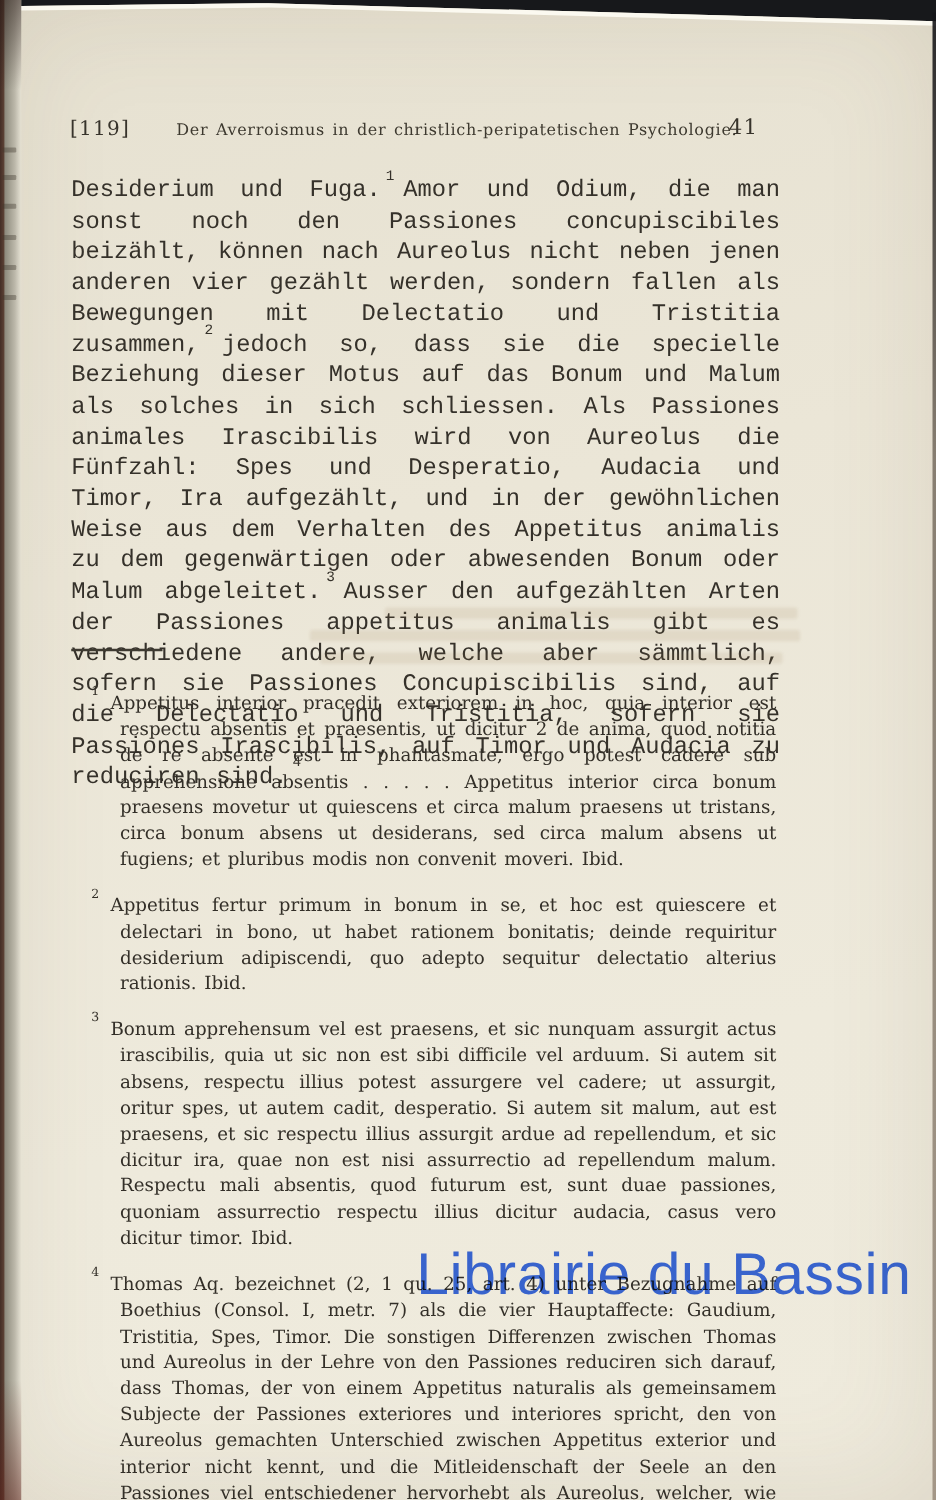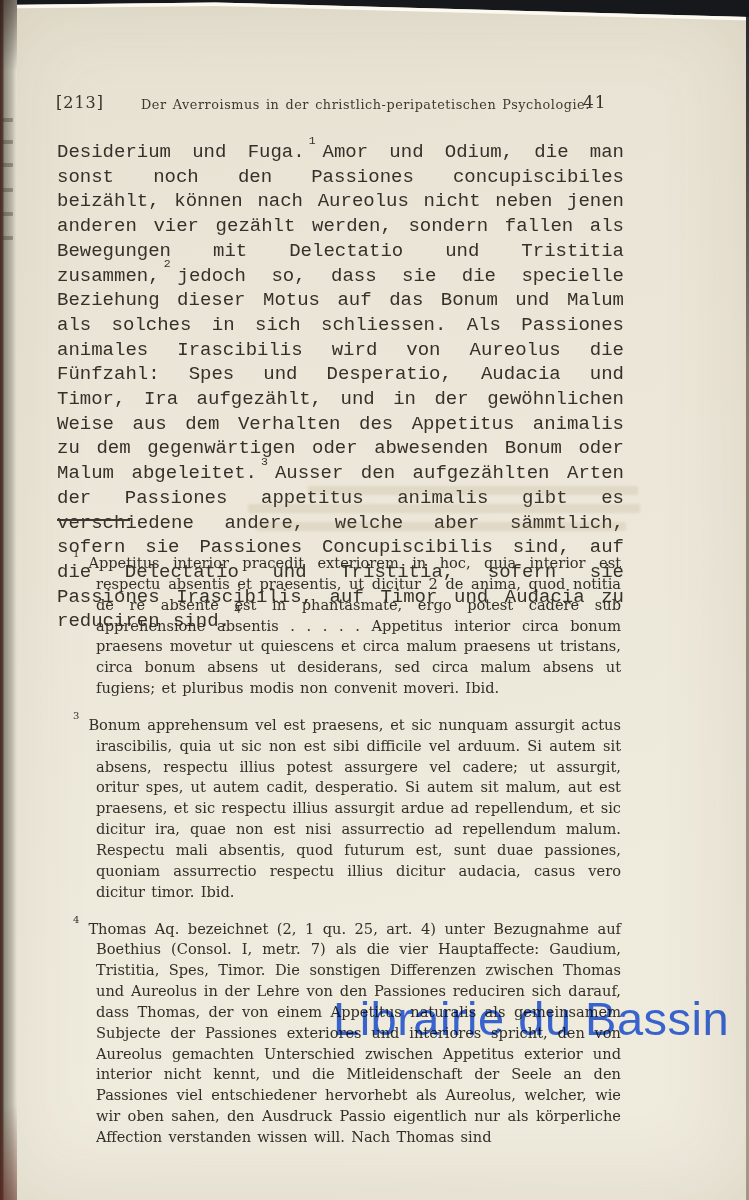--- a/index.html
+++ b/index.html
@@ -100,37 +100,38 @@
   }
 </style>
 </head>
 <body>
 
 <div class="photo">
 
   <div class="page">
 
     <div class="header">
-      <span class="locator">[213]</span>
+      <span class="locator">[119]</span>
       <span class="running-title">Der Averroismus in der christlich-peripatetischen Psychologie.</span>
       <span class="page-num">41</span>
     </div>
 
     <p class="body-text"><span>Desiderium und Fuga.</span><sup class="ref">1</sup><span>Amor und Odium, die man sonst noch den Passiones concupiscibiles beizählt, können nach Aureolus nicht neben jenen anderen vier gezählt werden, sondern fallen als Bewegungen mit Delectatio und Tristitia zusammen,</span><sup class="ref">2</sup><span>jedoch so, dass sie die specielle Beziehung dieser Motus auf das Bonum und Malum als solches in sich schliessen. Als Passiones animales Irascibilis wird von Aureolus die Fünfzahl: Spes und Desperatio, Audacia und Timor, Ira aufgezählt, und in der gewöhnlichen Weise aus dem Verhalten des Appetitus animalis zu dem gegenwärtigen oder abwesenden Bonum oder Malum abgeleitet.</span><sup class="ref">3</sup><span>Ausser den aufgezählten Arten der Passiones appetitus animalis gibt es verschiedene andere, welche aber sämmtlich, sofern sie Passiones Concupiscibilis sind, auf die Delectatio und Tristitia, sofern sie Passiones Irascibilis, auf Timor und Audacia zu reduciren sind.</span><sup class="ref">4</sup></p>
 
     <div class="ghost">
         <i></i>
         <i></i>
         <i></i>
       </div>
 
     <div class="fn-rule"></div>
 
     <div class="footnotes">
       <p class="footnote"><sup class="fn-num">1</sup><span>Appetitus interior pracedit exteriorem in hoc, quia interior est respectu absentis et praesentis, ut dicitur 2 de anima, quod notitia de re absente est in phantasmate, ergo potest cadere sub apprehensione absentis . . . . . Appetitus interior circa bonum praesens movetur ut quiescens et circa malum praesens ut tristans, circa bonum absens ut desiderans, sed circa malum absens ut fugiens; et pluribus modis non convenit moveri. Ibid.</span></p>
+      <p class="footnote"><sup class="fn-num">2</sup><span>Appetitus fertur primum in bonum in se, et hoc est quiescere et delectari in bono, ut habet rationem bonitatis; deinde requiritur desiderium adipiscendi, quo adepto sequitur delectatio alterius rationis. Ibid.</span></p>
       <p class="footnote"><sup class="fn-num">3</sup><span>Bonum apprehensum vel est praesens, et sic nunquam assurgit actus irascibilis, quia ut sic non est sibi difficile vel arduum. Si autem sit absens, respectu illius potest assurgere vel cadere; ut assurgit, oritur spes, ut autem cadit, desperatio. Si autem sit malum, aut est praesens, et sic respectu illius assurgit ardue ad repellendum, et sic dicitur ira, quae non est nisi assurrectio ad repellendum malum. Respectu mali absentis, quod futurum est, sunt duae passiones, quoniam assurrectio respectu illius dicitur audacia, casus vero dicitur timor. Ibid.</span></p>
       <p class="footnote"><sup class="fn-num">4</sup><span>Thomas Aq. bezeichnet (2, 1 qu. 25, art. 4) unter Bezugnahme auf Boethius (Consol. I, metr. 7) als die vier Hauptaffecte: Gaudium, Tristitia, Spes, Timor. Die sonstigen Differenzen zwischen Thomas und Aureolus in der Lehre von den Passiones reduciren sich darauf, dass Thomas, der von einem Appetitus naturalis als gemeinsamem Subjecte der Passiones exteriores und interiores spricht, den von Aureolus gemachten Unterschied zwischen Appetitus exterior und interior nicht kennt, und die Mitleidenschaft der Seele an den Passiones viel entschiedener hervorhebt als Aureolus, welcher, wie wir oben sahen, den Ausdruck Passio eigentlich nur als körperliche Affection verstanden wissen will. Nach Thomas sind</span></p>
     </div>
 
   </div>
 
   <svg class="top-edge" width="749" height="26" viewBox="0 0 749 26">
     <polygon points="0,0 749,0 749,17 215,2.5 0,5" fill="#17181b"></polygon>
     <polygon points="0,5 215,2.5 749,17 749,20.5 215,6 0,8.5" fill="#fbf9f0"></polygon>
   </svg>

